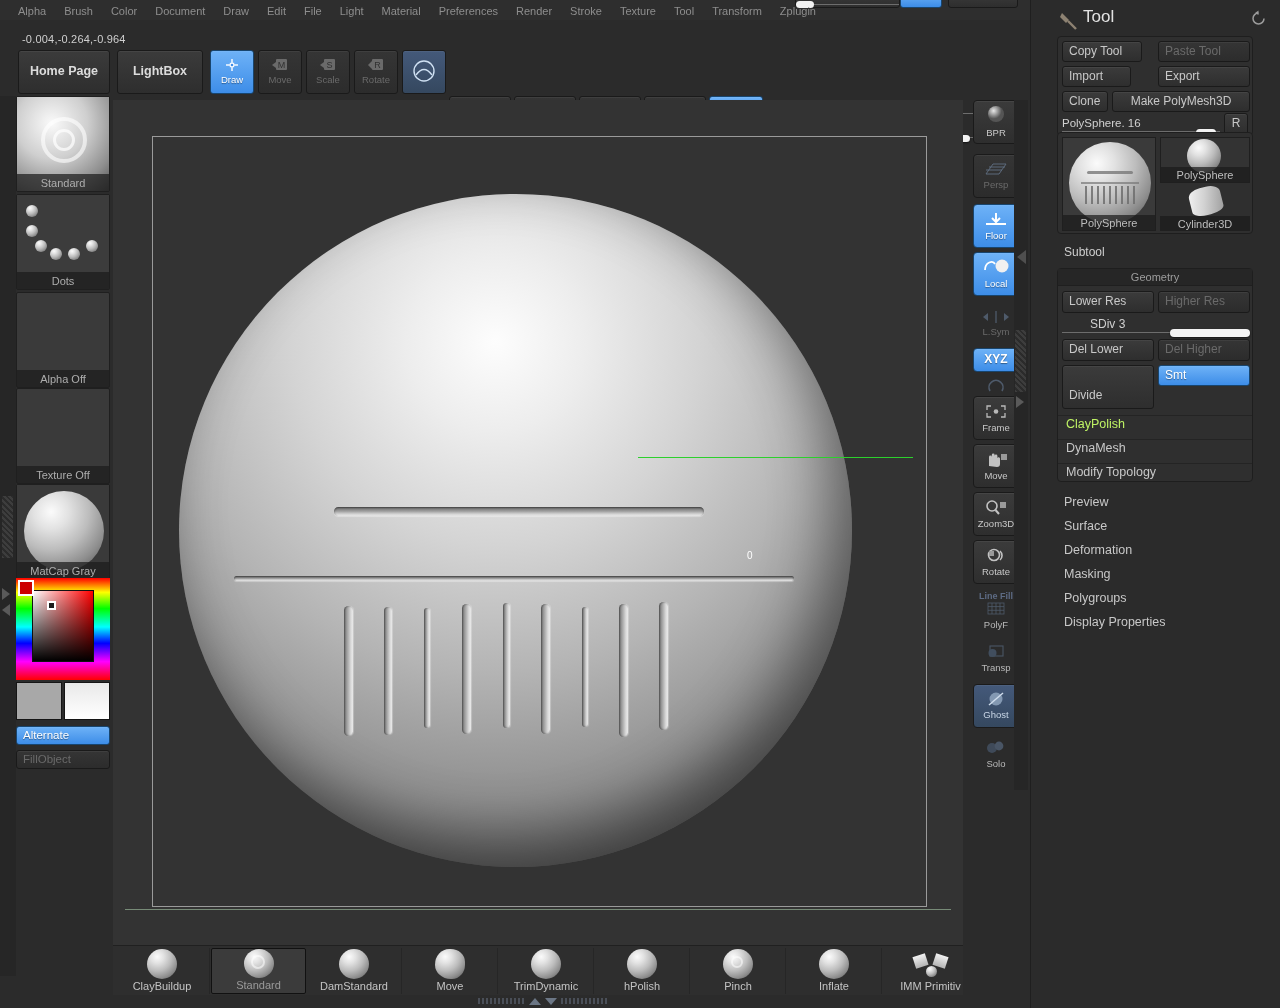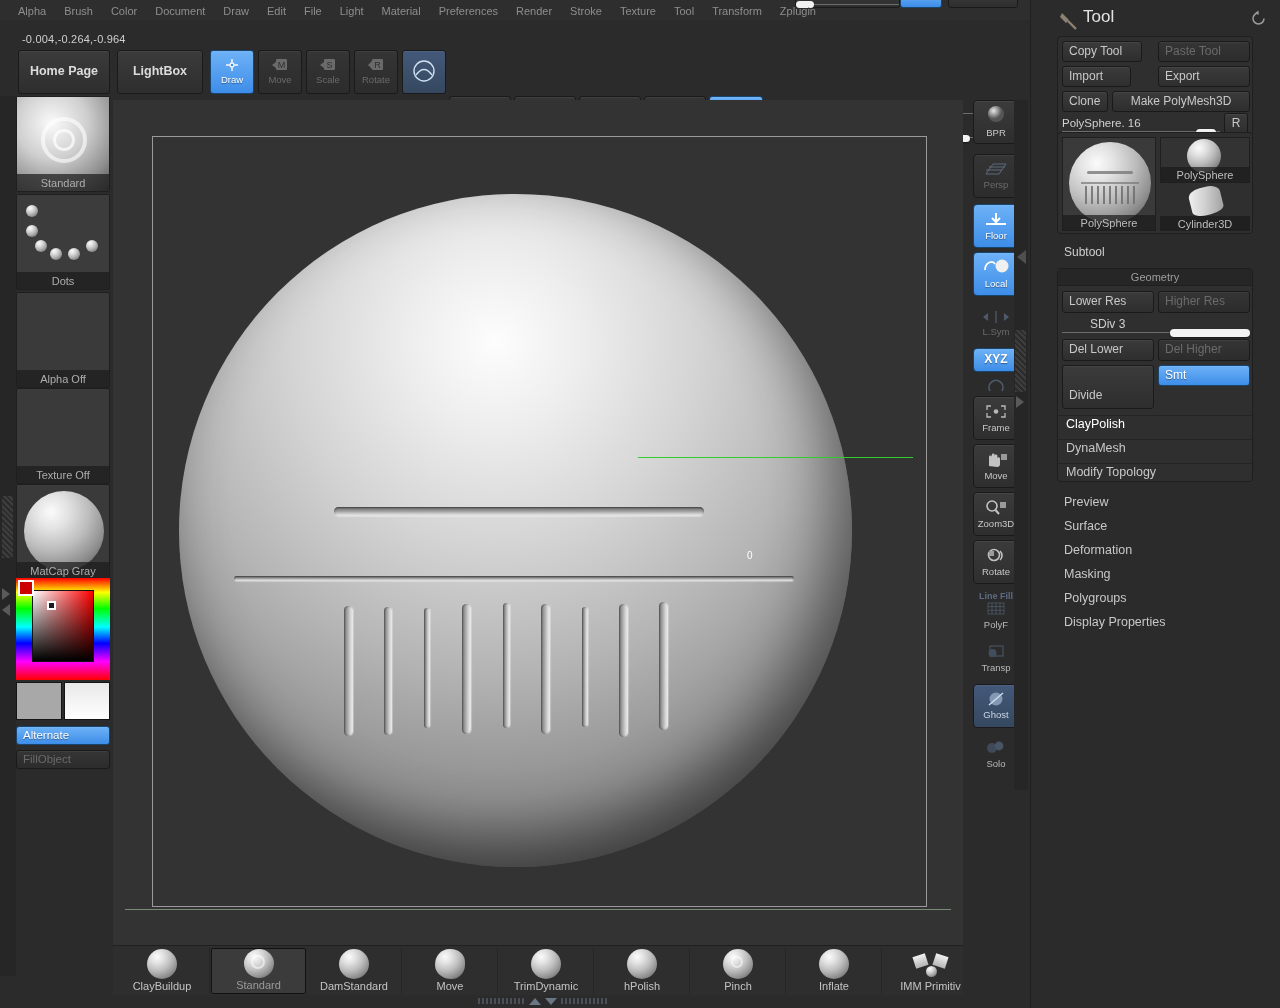--- a/index.html
+++ b/index.html
@@ -642,21 +642,21 @@
     <div class="knob" style="left:108px;width:80px;height:8px;border-radius:4px;"></div>
   </div>
 
   <div class="zb grow" style="left:4px;top:70px;width:92px;justify-content:flex-start;padding-left:6px;font-size:12px;">Del Lower</div>
   <div class="zb grow dim" style="left:100px;top:70px;width:92px;justify-content:flex-start;padding-left:6px;font-size:12px;">Del Higher</div>
 
   <div class="zb" style="position:absolute;left:4px;top:96px;width:92px;height:44px;justify-content:flex-start;padding-left:6px;font-size:12px;align-items:flex-end;padding-bottom:6px;">Divide</div>
   <div class="zb on" style="position:absolute;left:100px;top:96px;width:92px;height:21px;justify-content:flex-start;padding-left:6px;font-size:12px;">Smt</div>
 
   <div style="position:absolute;left:0;top:146px;width:100%;height:1px;background:#242424;"></div>
-  <div style="position:absolute;left:8px;top:148px;font-size:12.5px;color:#ffffff;">ClayPolish</div>
+  <div style="position:absolute;left:8px;top:148px;font-size:12.5px;color:#bef264;">ClayPolish</div>
   <div style="position:absolute;left:0;top:170px;width:100%;height:1px;background:#242424;"></div>
   <div style="position:absolute;left:8px;top:172px;font-size:12.5px;color:#c8c8c8;">DynaMesh</div>
   <div style="position:absolute;left:0;top:194px;width:100%;height:1px;background:#242424;"></div>
   <div style="position:absolute;left:8px;top:196px;font-size:12.5px;color:#c8c8c8;">Modify Topology</div>
 </div>
 
 <div class="secitem abs" style="top:495px;">Preview</div>
 <div class="secitem abs" style="top:519px;">Surface</div>
 <div class="secitem abs" style="top:543px;">Deformation</div>
 <div class="secitem abs" style="top:567px;">Masking</div>

